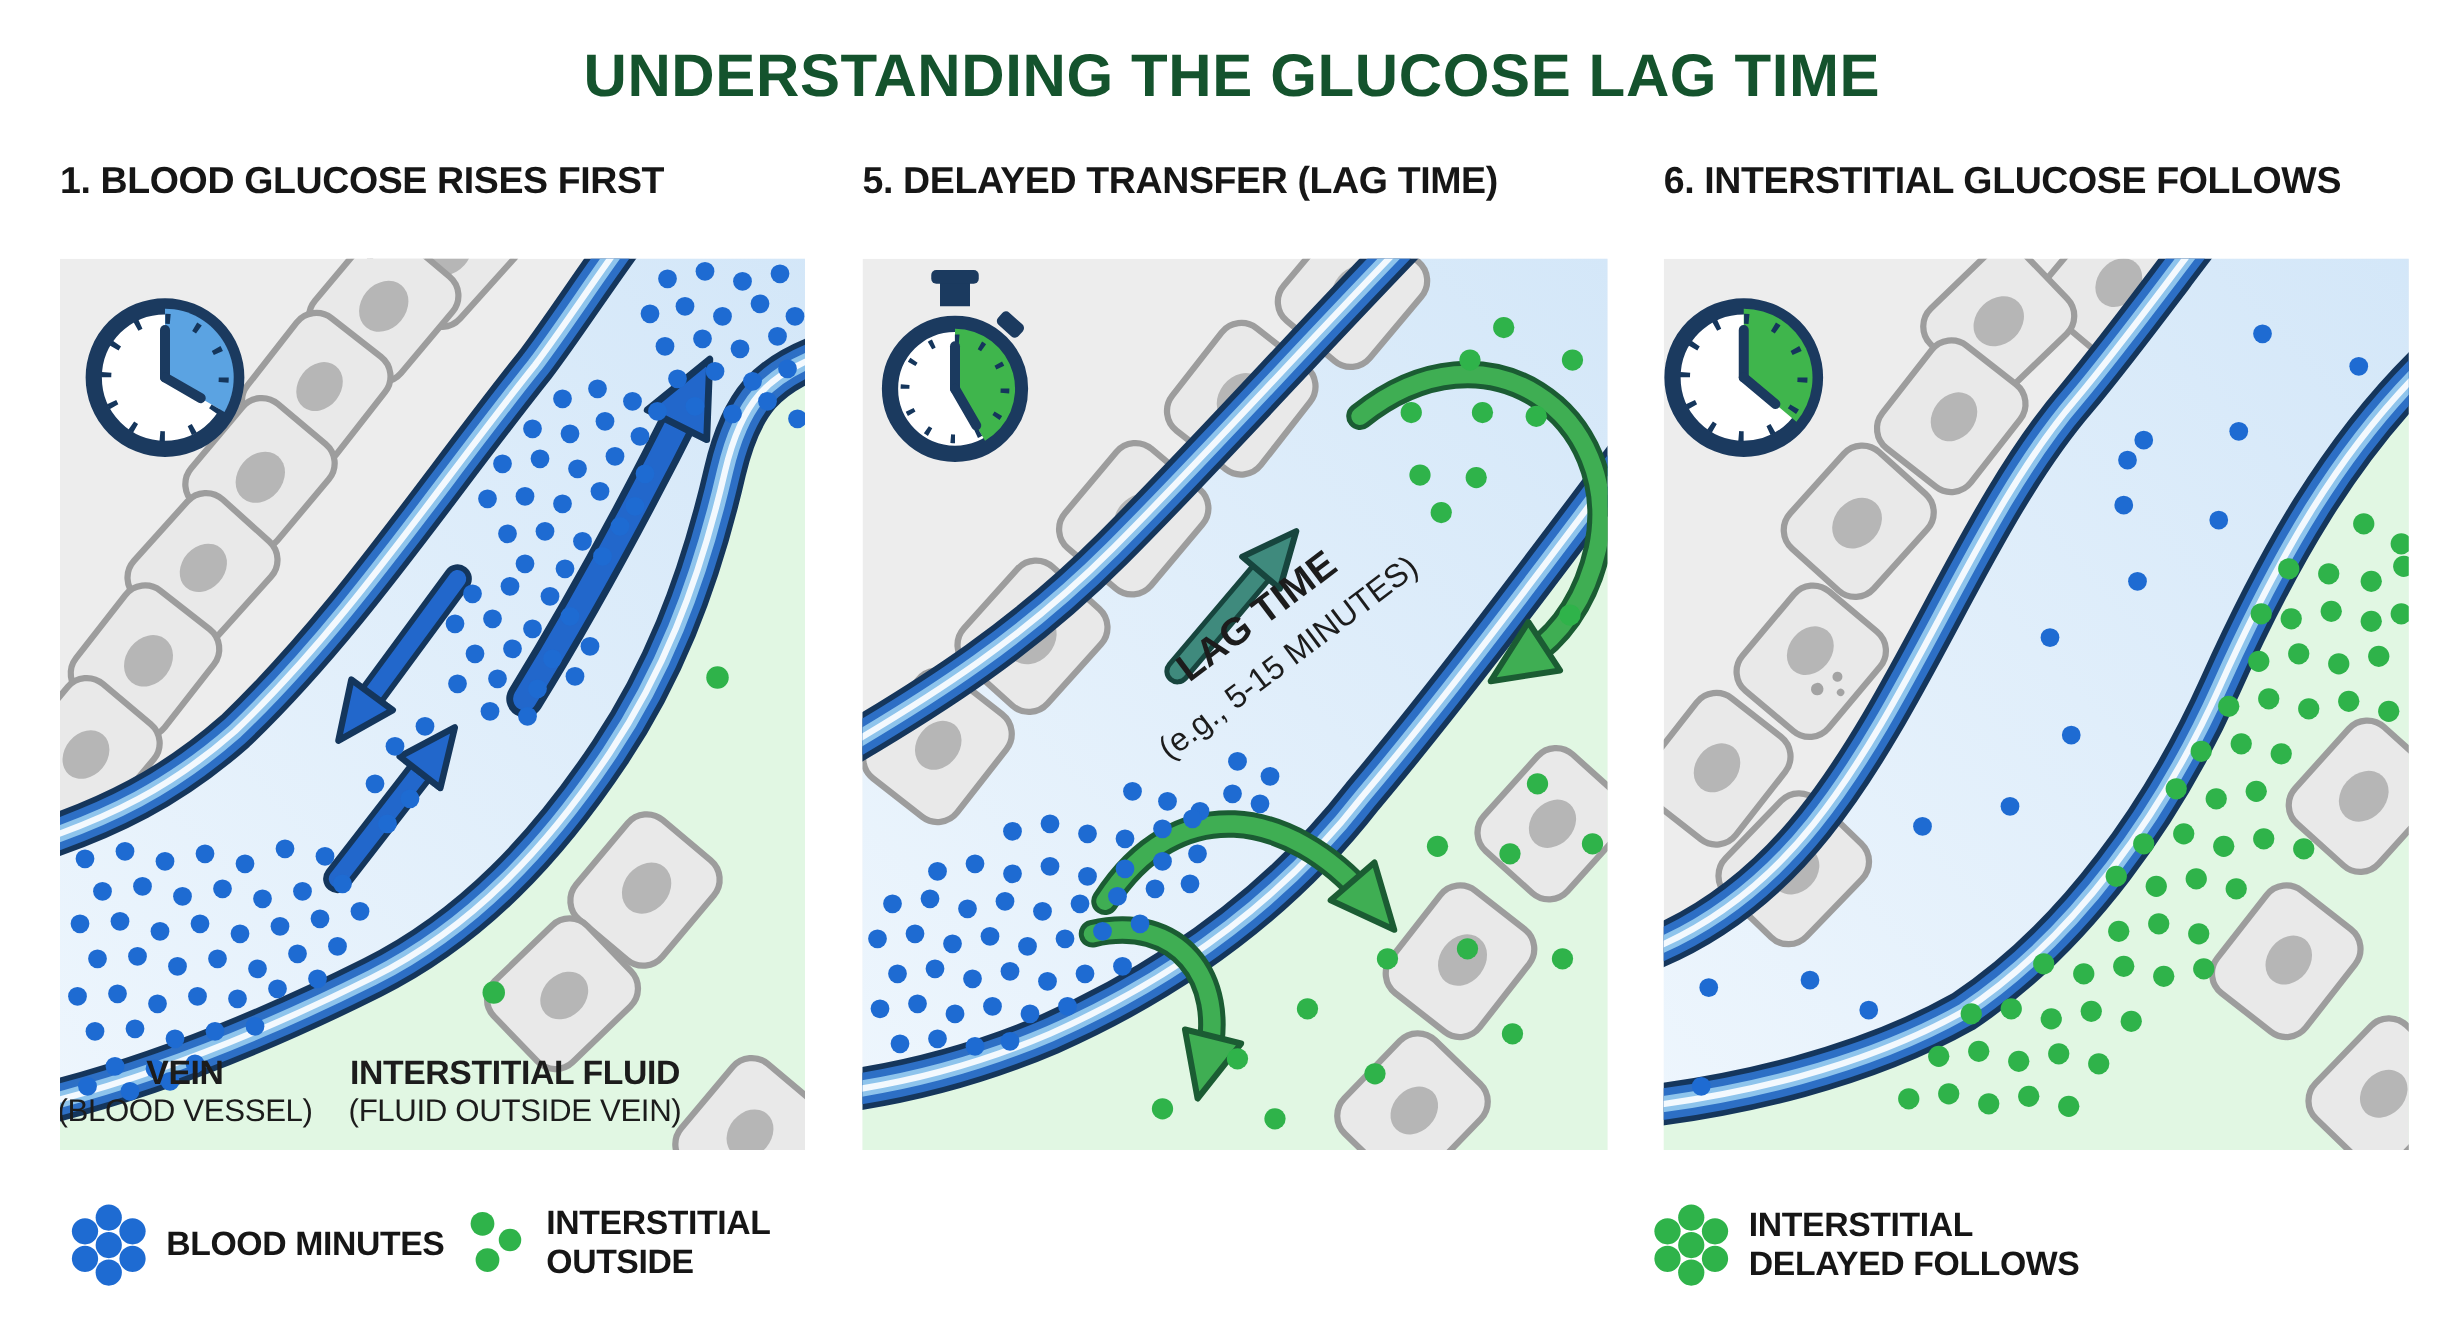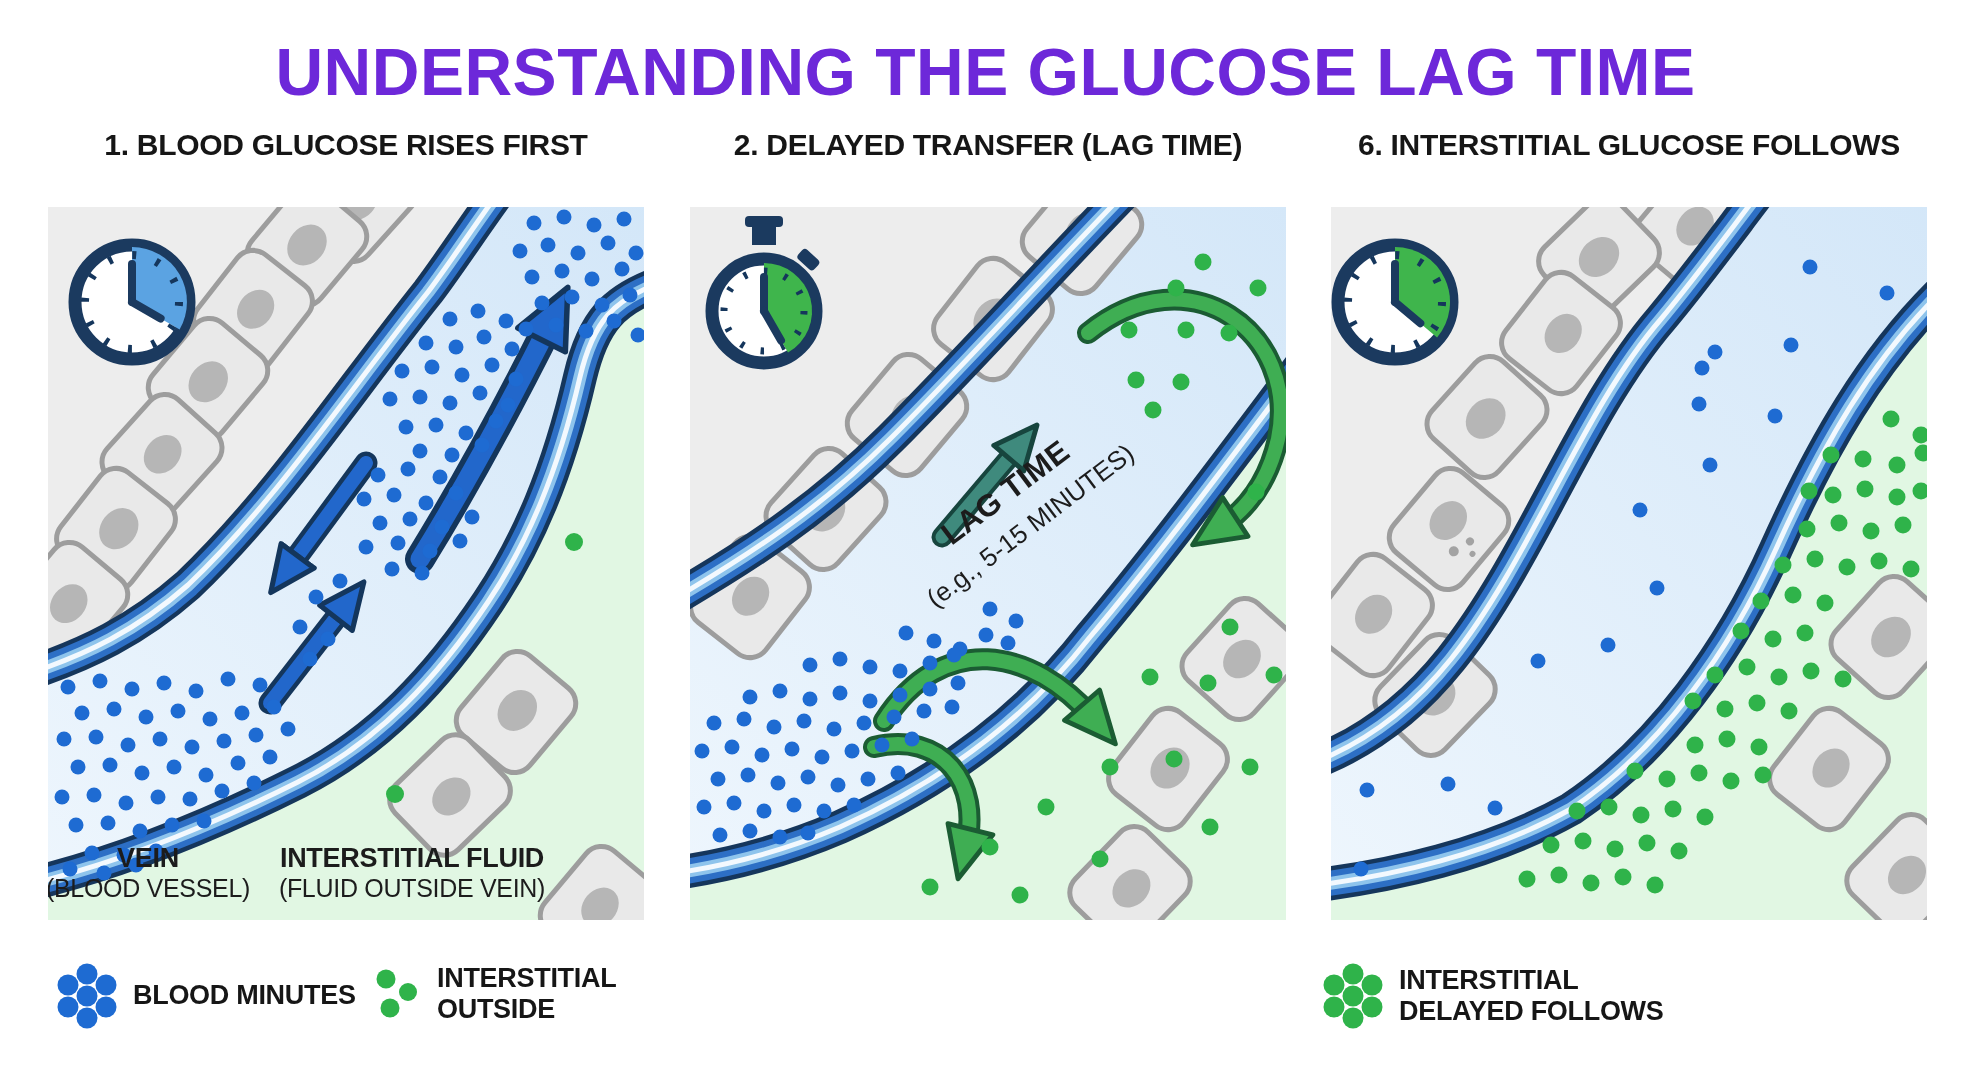--- a/index.html
+++ b/index.html
@@ -1,20 +1,20 @@
 <!DOCTYPE html>
 <html><head>
 <meta charset="utf-8">
 <style>
   html,body{margin:0;padding:0}
   body{width:1971px;height:1075px;background:#ffffff;position:relative;overflow:hidden;
        font-family:"Liberation Sans",sans-serif;color:#141414}
   .title{position:absolute;top:34px;left:0;width:1971px;text-align:center;
-         font-size:66px;font-weight:800;letter-spacing:0.5px;color:#6d28d9;white-space:nowrap}
-  .panel-heading{position:absolute;top:128px;width:596px;text-align:center;
+         font-size:48px;font-weight:800;letter-spacing:0.5px;color:#14532d;white-space:nowrap}
+  .panel-heading{position:absolute;top:128px;width:596px;
          font-size:30px;font-weight:800;letter-spacing:-0.3px;color:#161616;white-space:nowrap}
   #ph1{left:48px}#ph2{left:690px}#ph3{left:1331px}
   svg.scene{position:absolute;top:207px;display:block}
   #sc1{left:48px}#sc2{left:690px}#sc3{left:1331px}
 
   
   .wd{stroke:#15365c;stroke-width:34;fill:none}
   .wm{stroke:#2d6fc5;stroke-width:25;fill:none}
   .wl{stroke:#8ec4ec;stroke-width:13;fill:none}
   .wh{stroke:#f3f9fe;stroke-width:5;fill:none}
@@ -55,21 +55,21 @@
   .legend{position:absolute;top:963px;display:flex;align-items:center;gap:15px}
   #lg1{left:56px}#lg2{left:372px}#lg3{left:1322px}
   .legend-text{font-size:27px;font-weight:800;letter-spacing:-0.3px;line-height:1.15;color:#161616;white-space:nowrap}
   .legend-text span{display:block}
 </style>
 </head>
 <body>
 
 <div class="title">UNDERSTANDING THE GLUCOSE LAG TIME</div>
 <div class="panel-heading" id="ph1">1. BLOOD GLUCOSE RISES FIRST</div>
-<div class="panel-heading" id="ph2">2. DELAYED TRANSFER (LAG TIME)</div>
+<div class="panel-heading" id="ph2">5. DELAYED TRANSFER (LAG TIME)</div>
 <div class="panel-heading" id="ph3">6. INTERSTITIAL GLUCOSE FOLLOWS</div>
 
 <svg class="scene" id="sc1" width="596" height="713" viewBox="0 0 596 713">
   <defs>
     <linearGradient id="vg1" x1="0" y1="1" x2="1" y2="0">
       <stop offset="0" stop-color="#eef6fd"></stop>
         <stop offset="1" stop-color="#d2e6f8"></stop>
     </linearGradient>
     <marker id="mBL" viewBox="0 0 60 56" markerWidth="68" markerHeight="62" refX="20" refY="28" orient="auto" markerUnits="userSpaceOnUse">
       <path d="M3,4 L56,28 L3,52 Z" fill="#2267cb" stroke="#14365c" stroke-width="5" stroke-linejoin="round"></path>

